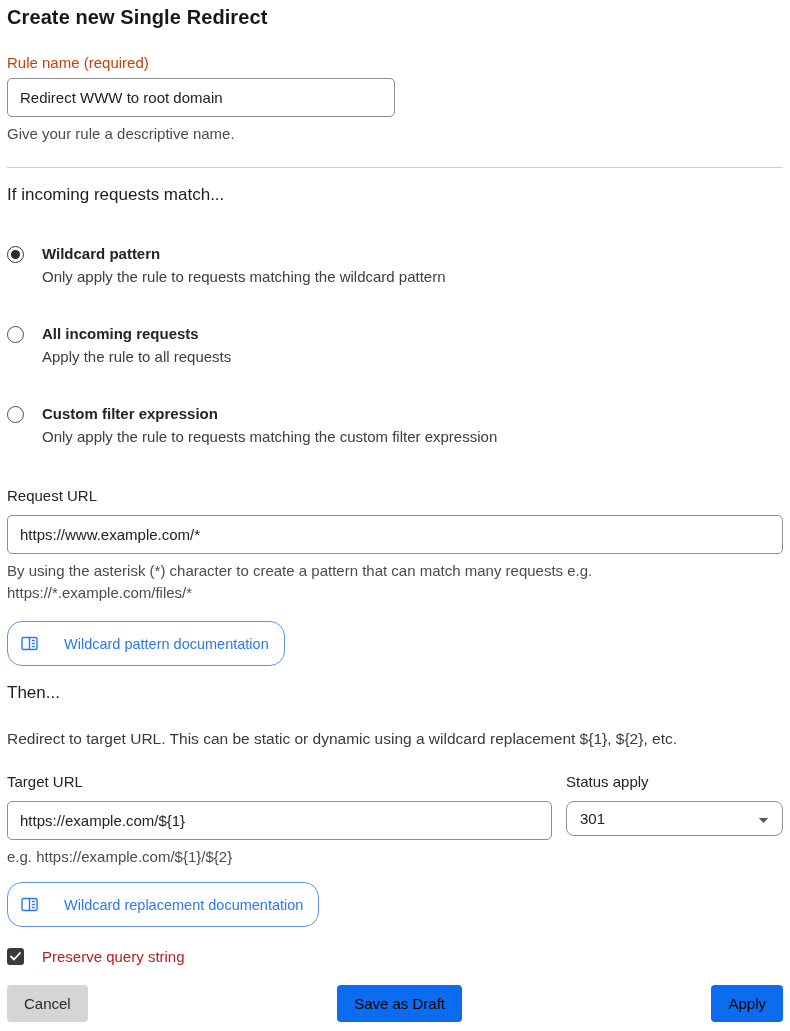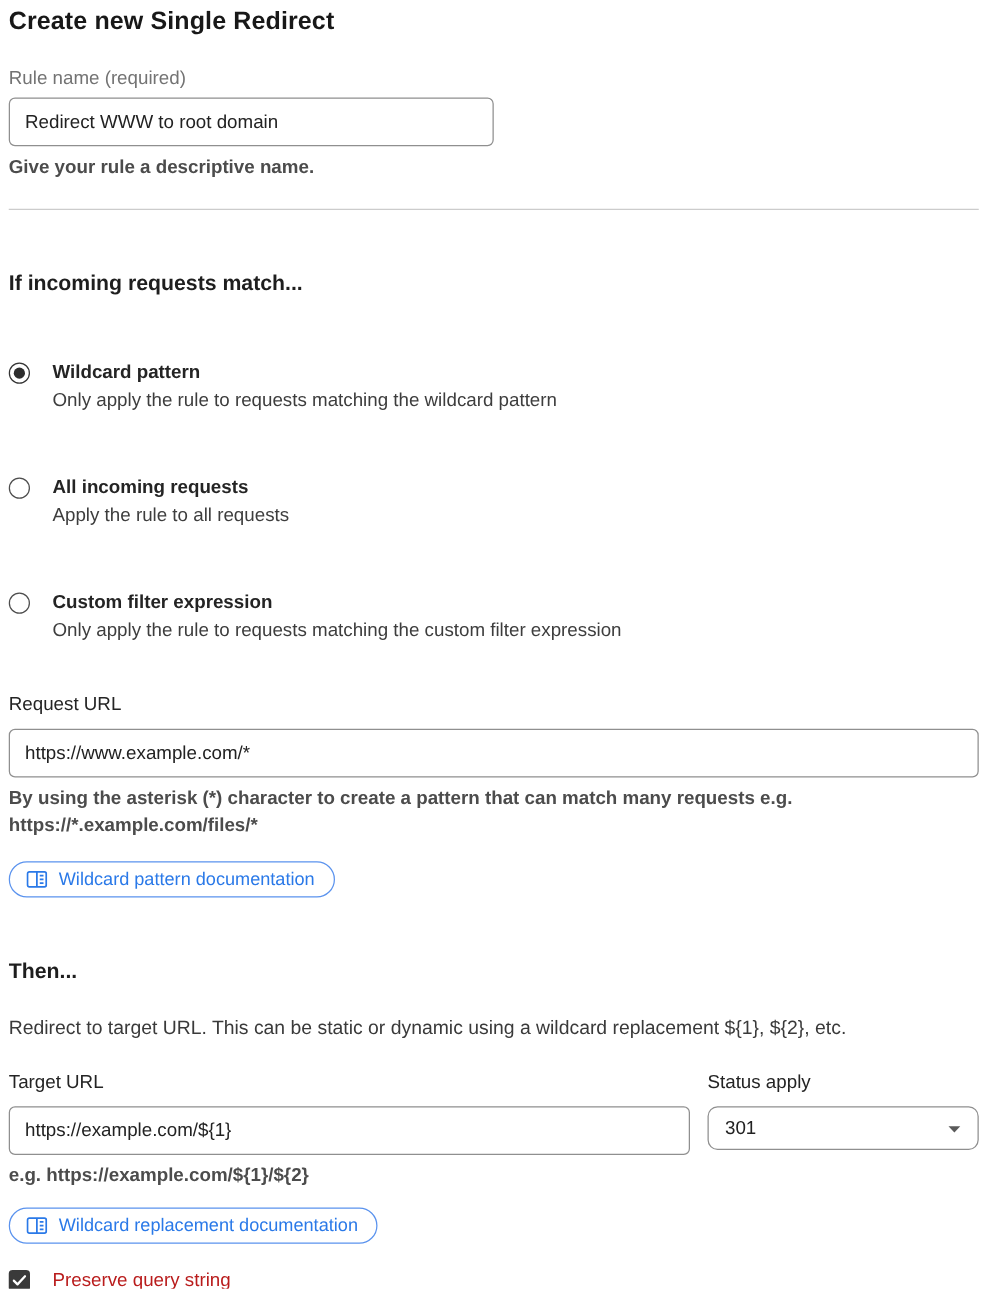--- a/index.html
+++ b/index.html
@@ -10,59 +10,59 @@
     color: #1f1f1f;
     overflow: hidden;
   }
   .container { padding: 6px 7px 0 7px; }
 
   .page-title {
     font-size: 20px; font-weight: 700; color: #181818;
     letter-spacing: .1px;
   }
 
-  .field-label { font-size: 15px; color: #737373; margin-top: 25px; }
+  .field-label { font-size: 15px; color: #c2410c; margin-top: 25px; }
   .field-label.bold { font-weight: 400; color: #242424; }
 
   .text-input {
     display: block; height: 39px; border: 1px solid #8f8f8f;
     border-radius: 5px; padding: 0 12px; font-size: 15px; color: #222;
     font-family: "Liberation Sans", sans-serif; background: #fff;
     margin-top: 7px; outline: none; width: 100%;
   }
   .rule-name-input { width: 388px; }
 
-  .helper { font-size: 15px; color: #4c4c4c; margin-top: 6px; line-height: 22px; white-space: pre-line; font-weight: bold; }
+  .helper { font-size: 15px; color: #4c4c4c; margin-top: 6px; line-height: 22px; white-space: pre-line; }
 
   .divider { border: none; border-top: 1px solid #cccccc; margin-top: 22px; }
 
-  .section-heading { font-size: 17px; font-weight: 700; color: #1e1e1e; margin-top: 49px; }
-
-  .radio-group { margin-top: 52px; }
+  .section-heading { font-size: 17px; font-weight: 400; color: #1e1e1e; margin-top: 17px; }
+
+  .radio-group { margin-top: 40px; }
   .radio-row { display: flex; align-items: flex-start; }
   .radio {
     flex: none; width: 17px; height: 17px; border: 1.5px solid #4d4d4d;
     border-radius: 50%; margin-top: 1px; position: relative; background: #fff;
     cursor: pointer;
   }
   .radio.checked { border-color: #343434; }
   .radio.checked::after {
     content: ""; position: absolute; left: 3px; top: 3px; right: 3px; bottom: 3px;
     border-radius: 50%; background: #2d2d2d;
   }
   .radio-text { margin-left: 18px; }
   .radio-title { font-size: 15px; font-weight: 700; color: #242424; }
   .radio-desc { font-size: 15px; color: #3d3d3d; margin-top: 6px; }
 
   .url-label { margin-top: 42px; }
   .wide-input { margin-top: 11px; }
 
   .pill-btn {
-    display: inline-flex; align-items: center; gap: 9px;
-    margin-top: 17px; height: 29px; padding: 0 15px 0 13px;
+    display: inline-flex; align-items: center; gap: 26px;
+    margin-top: 17px; height: 45px; padding: 0 15px 0 13px;
     border: 1.5px solid #5b93ee; border-radius: 15px;
     background: #ffffff; color: #2a79e8; font-size: 14.5px;
     font-family: "Liberation Sans", sans-serif; cursor: pointer;
   }
   .pill-btn svg { display: block; }
 
   .then-desc { font-size: 15.5px; color: #3a3a3a; margin-top: 27px; }
 
   .target-row { display: flex; margin-top: 25px; }
   .target-col { flex: none; width: 545px; }
@@ -195,16 +195,16 @@
       <svg width="11" height="9" viewBox="0 0 11 9">
         <path d="M1 4.5 L4 7.5 L10 1" fill="none" stroke="#ffffff" stroke-width="1.8" stroke-linecap="round" stroke-linejoin="round"></path>
       </svg>
     </span>
     <span class="checkbox-label">Preserve query string</span>
   </div>
 
   <div class="footer">
     <button class="btn btn-gray">Cancel</button>
     <button class="btn btn-blue">Save as Draft</button>
-    <button class="btn btn-blue">Custom</button>
+    <button class="btn btn-blue">Apply</button>
   </div>
 
 </div>
 
 </body></html>

